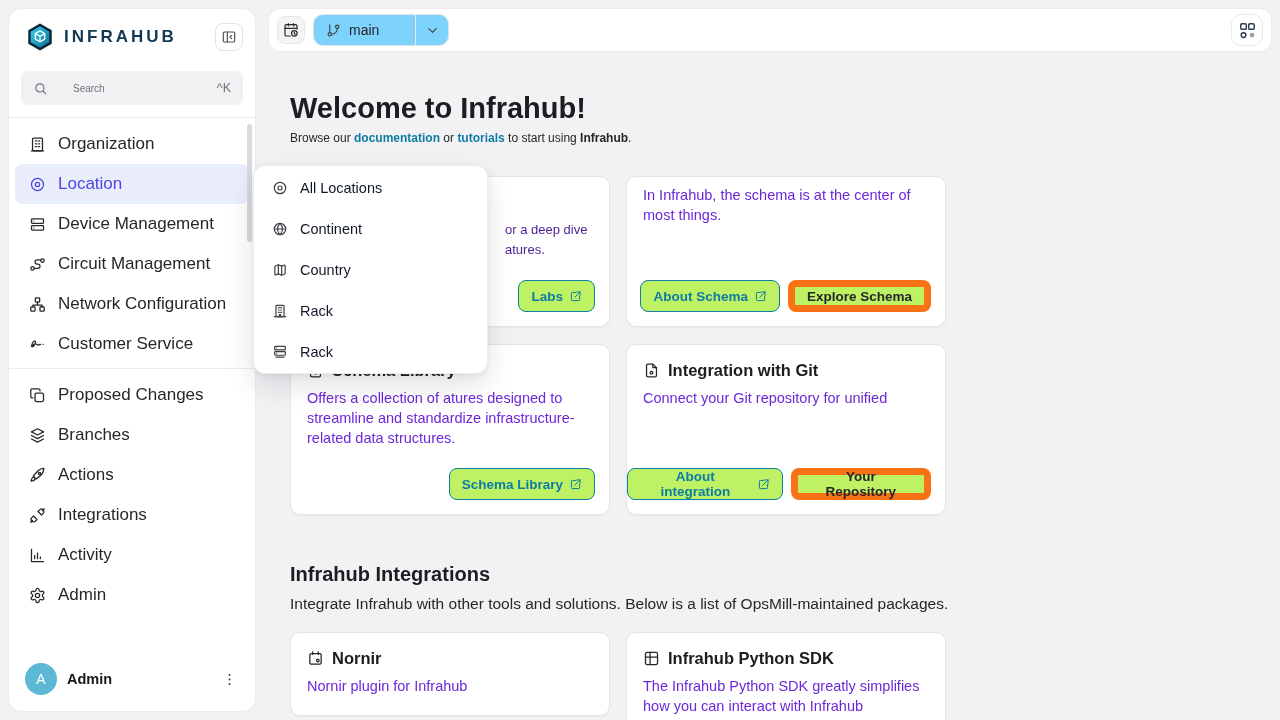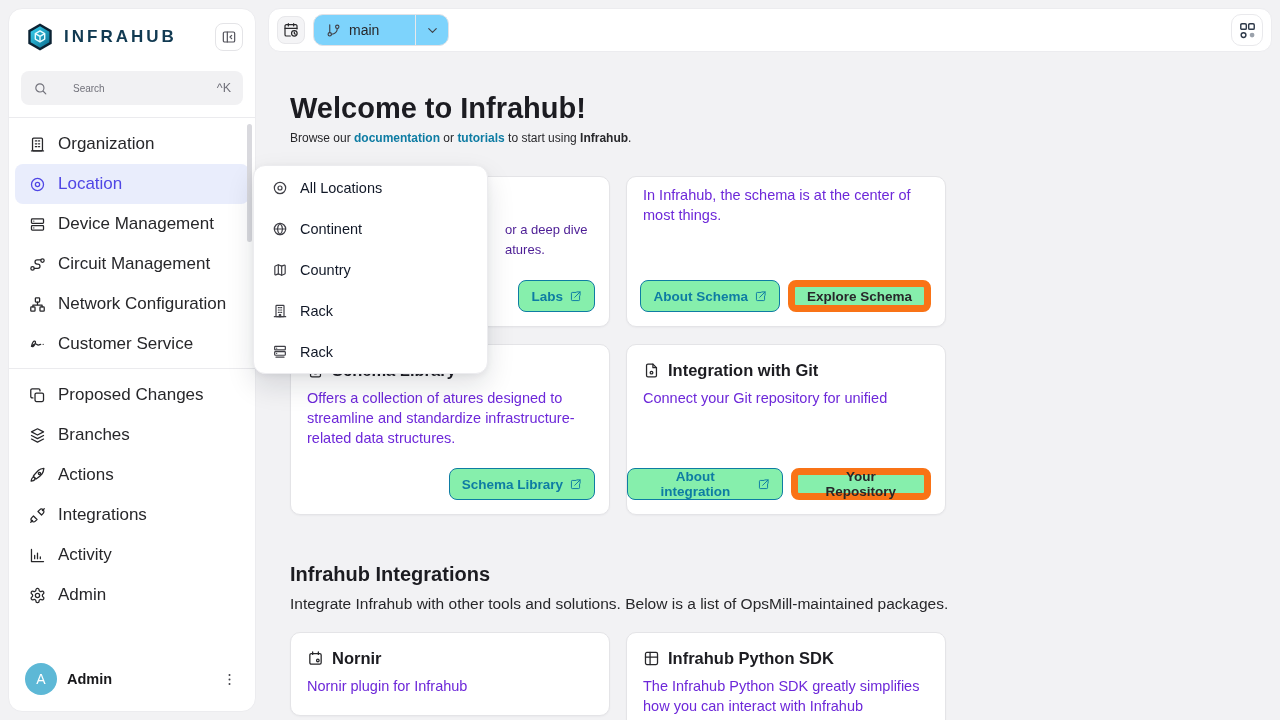--- a/index.html
+++ b/index.html
@@ -60,21 +60,21 @@
   .hero-title { position:absolute; left:290px; top:92px; font-size:29px; font-weight:800; color:#1c1c21; }
   .hero-sub { position:absolute; left:290px; top:131px; font-size:12px; color:#27272a; white-space:pre-wrap; }
   .hero-sub a { color:#0e7ca3; font-weight:700; text-decoration:none; cursor:pointer; }
   .hero-sub b { font-weight:700; }
 
   .card { position:absolute; width:320px; background:#fff; border:1px solid #e4e4e7; border-radius:10px; box-shadow:0 1px 2px rgba(16,24,40,.04); }
   .card-title { display:flex; align-items:center; gap:8px; padding:16px 16px 0; font-size:16.5px; font-weight:700; color:#1c1c21; }
   .card-title .ic { color:#27272a; }
   .card-desc { padding:8px 16px 0; font-size:14.5px; line-height:20px; color:#6d28d9; }
   .card-actions { position:absolute; right:14px; bottom:14px; display:flex; gap:8px; }
-  .btn { height:32px; display:inline-flex; align-items:center; gap:6px; padding:0 12px; border-radius:8px; background:#86efac; font-size:13.5px; font-weight:600; cursor:pointer; font-family:inherit; }
+  .btn { height:32px; display:inline-flex; align-items:center; gap:6px; padding:0 12px; border-radius:8px; background:#bef264; font-size:13.5px; font-weight:600; cursor:pointer; font-family:inherit; }
   .btn-teal { border:1px solid #0e7ca3; color:#0e7ca3; }
   .btn-gray { border:7px solid #f97316; color:#27272a; }
   .btn .ic { width:13px; height:13px; }
   .frag { position:absolute; left:199px; top:43px; font-size:13px; line-height:20px; color:#4c1d95;margin-left:15px; }
 
   .section-title { position:absolute; left:290px; top:563px; font-size:20px; font-weight:800; color:#1c1c21; }
   .section-sub { position:absolute; left:290px; top:595px; font-size:15.5px; color:#27272a; }
 
   
   .menu { position:absolute; left:253px; top:165px; width:235px; background:#fff; border:1px solid #ececef; border-radius:12px; box-shadow:0 12px 28px rgba(16,24,40,.12), 0 2px 6px rgba(16,24,40,.06); padding:1px 0; z-index:50; }

